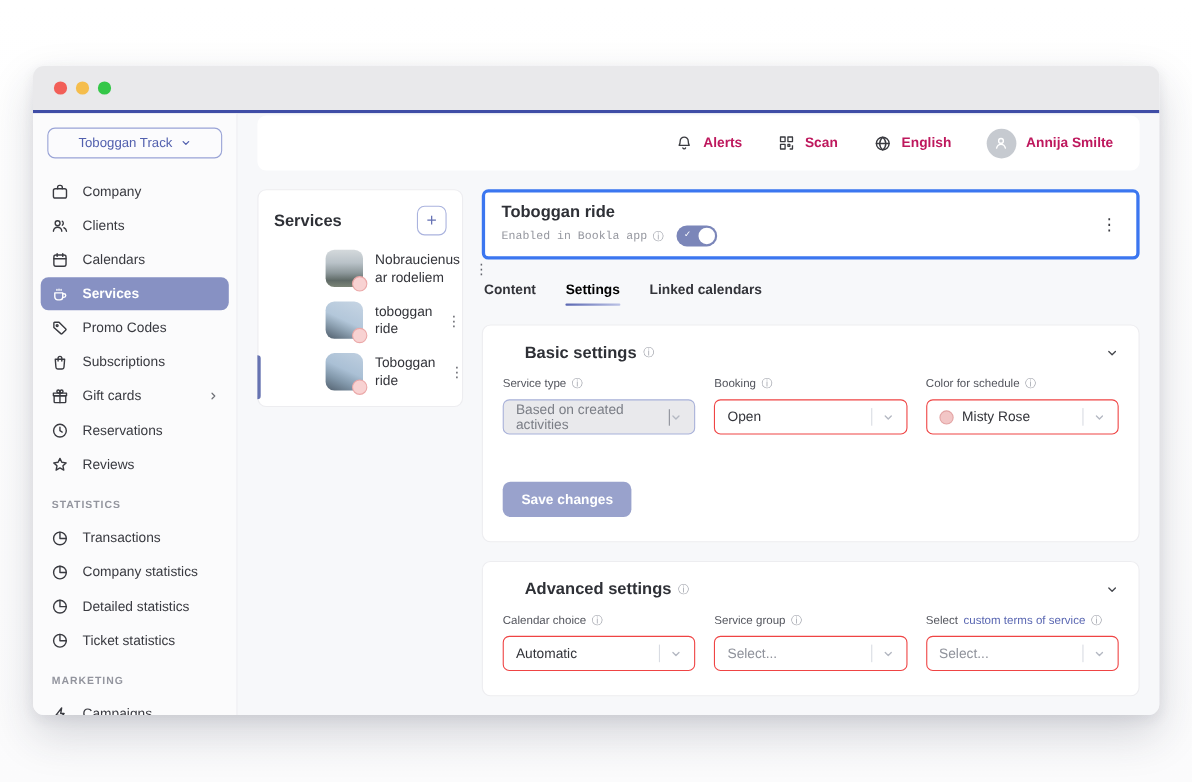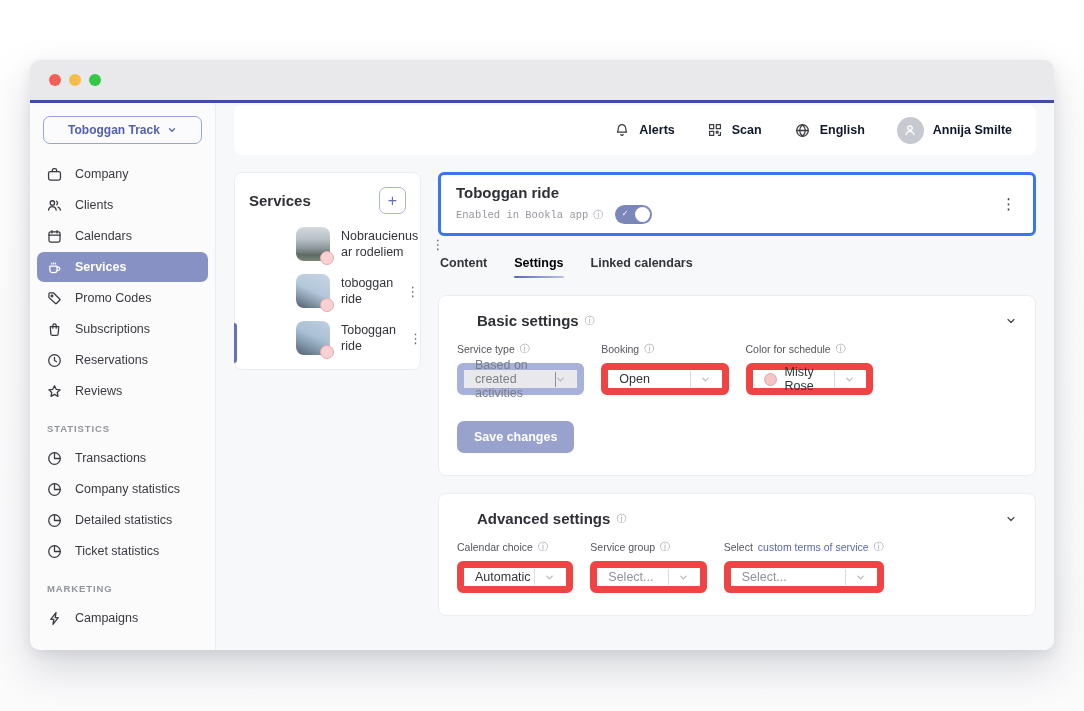--- a/index.html
+++ b/index.html
@@ -13,33 +13,33 @@
   .titlebar { height:40px; background:#e9e9eb; display:flex; align-items:center; padding:0 19px; flex:none; }
   .dot { width:12px; height:12px; border-radius:50%; margin-right:8px; }
   .dot.red{ background:#f25f58; } .dot.yellow{ background:#f5bd4c; } .dot.green{ background:#34c748; }
   .accent-line { height:3px; background:#3f4da6; flex:none; }
 
   .app { flex:1; display:flex; min-height:0; }
 
   
   .sidebar { width:186px; background:#fbfbfc; border-right:1px solid #ececef; padding-top:13px; flex:none; overflow:hidden; }
   .workspace { margin:0 13px 15px; height:28px; border:1px solid #99a3d6; border-radius:7px; background:#fbfbfd;
-    display:flex; align-items:center; justify-content:center; gap:7px; color:#5260ae; font-size:12px; font-weight:700; cursor:pointer; }
+    display:flex; align-items:center; justify-content:center; gap:7px; color:#5260ae; font-size:12px; font-weight:400; cursor:pointer; }
   .nav-item { display:flex; align-items:center; gap:12px; height:30px; margin:0 7px 1px; padding:0 9px;
     font-size:12.5px; color:#393a40; border-radius:7px; cursor:pointer; white-space:nowrap; }
   .nav-item .nicon { width:17px; height:17px; flex:none; display:flex; align-items:center; }
   .nav-item.selected { background:#8791c3; color:#fff; font-weight:600; }
   .nav-item .sub-arrow { margin-left:auto; color:#6d6f76; display:flex; }
   .section-label { margin:17px 17px 9px; font-size:9.5px; letter-spacing:.9px; color:#93959e; font-weight:700; }
 
   
   .main { flex:1; display:flex; flex-direction:column; min-width:0; background:#f7f8fa; overflow:hidden; }
   .topbar { margin:2px 18px 0; background:#fff; border-radius:8px; height:50px; flex:none;
     display:flex; align-items:center; justify-content:flex-end; gap:32px; padding:0 24px; }
-  .topbar-item { display:flex; align-items:center; gap:9px; font-size:12.5px; font-weight:700; color:#0f172a; cursor:pointer; }
+  .topbar-item { display:flex; align-items:center; gap:9px; font-size:12.5px; font-weight:700; color:#be185d; cursor:pointer; }
   .topbar-item .ticon { display:flex; color:#3a3b40; }
   .avatar { width:27px; height:27px; border-radius:50%; background:#c6cad0; display:flex; align-items:center; justify-content:center; }
 
   .content { display:flex; gap:17px; margin:17px 18px 0; align-items:flex-start; }
 
   
   .services-panel { width:187px; background:#fff; border:1px solid #ededf0; border-radius:8px; padding:14px; position:relative; flex:none; }
   .sp-head { display:flex; justify-content:space-between; align-items:center; }
   .sp-title { font-size:15px; font-weight:700; color:#2e3036; }
   .add-btn { width:27px; height:27px; border:1px solid #aab3de; border-radius:7px; background:#fff; color:#6672b4;
@@ -73,24 +73,24 @@
   .tabs { display:flex; gap:27px; margin:20px 2px 0; font-size:12.5px; font-weight:700; }
   .tab { color:#33343a; padding-bottom:8px; cursor:pointer; position:relative; }
   .tab.active { color:#000000; }
   .tab.active::after { content:""; position:absolute; left:0; right:0; bottom:0; height:2px;
     background:linear-gradient(90deg,#5a67b2,#bcc3e6); border-radius:2px; }
 
   .card { background:#fff; border:1px solid #ededf0; border-radius:8px; padding:16px 18px 22px; margin-top:17px; }
   .card-head { display:flex; justify-content:space-between; align-items:center;margin-left:20px; }
   .card-title { font-size:15px; font-weight:700; color:#2e3036; display:flex; align-items:center; gap:6px; }
   .chev { display:flex; color:#45474d; cursor:pointer; }
-  .fields { display:grid; grid-template-columns:repeat(4,1fr); column-gap:21px; row-gap:15px; margin-top:13px;gap:17px; }
+  .fields { display:grid; grid-template-columns:repeat(3,1fr); column-gap:21px; row-gap:15px; margin-top:13px;gap:17px; }
   .field-label { font-size:10.5px; color:#54565e; display:flex; gap:5px; align-items:center; margin-bottom:7px; white-space:nowrap; }
   .field-label .link { color:#5a67b2; cursor:pointer; }
-  .control { height:32px; border:7px solid #ef4444; border-radius:6px; background:#fff;
+  .control { height:32px; border:1px solid #ef4444; border-radius:6px; background:#fff;
     display:flex; align-items:center; padding:0 11px; font-size:12.5px; color:#33343a; cursor:pointer; }
   .control.disabled { background:#e9e9ec; border-color:#a8b1d9; color:#7b7e86; cursor:default; }
   .caret-bar { width:1px; height:15px; background:#8d909a; margin-left:3px; }
   .divider { width:1px; height:16px; background:#d9dce3; margin-left:auto; margin-right:9px; }
   .chevron { display:flex; color:#b4b8c2; flex:none; }
   .placeholder { color:#8f929b; }
   .swatch { width:13px; height:13px; border-radius:50%; border:1.5px solid #e3a4a4; margin-right:8px; flex:none; }
   .save-btn { margin-top:26px; background:#99a2cc; color:#fff; border:none; border-radius:7px;
     padding:9px 17px; font-size:12.5px; font-weight:700; font-family:inherit; cursor:pointer; }
 </style>
@@ -170,20 +170,37 @@
             <svg width="17" height="17" viewBox="0 0 20 20" fill="none" stroke="currentColor" stroke-width="1.5" stroke-linecap="round" stroke-linejoin="round">
               <path d="M5 6.5h10l-.7 8.7a1.9 1.9 0 0 1-1.9 1.8H7.6a1.9 1.9 0 0 1-1.9-1.8z"></path>
               <path d="M8 8.5v-3a2 2 0 0 1 4 0v3"></path>
             </svg>
           </span>
         <span>Subscriptions</span>
       </div>
       <div class="nav-item">
         <span class="nicon">
             <svg width="17" height="17" viewBox="0 0 20 20" fill="none" stroke="currentColor" stroke-width="1.5" stroke-linecap="round" stroke-linejoin="round">
+              <rect x="3.8" y="9.2" width="12.4" height="7.3" rx="1"></rect>
+              <path d="M3 6.3h14v2.9H3z"></path>
+              <path d="M10 6.3v10.2"></path>
+              <path d="M10 6.3C8.2 6.3 6.7 5.6 6.7 4.5c0-.9.7-1.5 1.6-1.5 1.2 0 1.7 1.4 1.7 3.3"></path>
+              <path d="M10 6.3c1.8 0 3.3-.7 3.3-1.8 0-.9-.7-1.5-1.6-1.5-1.2 0-1.7 1.4-1.7 3.3"></path>
+            </svg>
+          </span>
+        <span>Gift cards</span>
+        <span class="sub-arrow">
+            <svg width="10" height="10" viewBox="0 0 20 20" fill="none" stroke="currentColor" stroke-width="2.2" stroke-linecap="round" stroke-linejoin="round">
+              <path d="M7.5 5l5 5-5 5"></path>
+            </svg>
+          </span>
+      </div>
+      <div class="nav-item">
+        <span class="nicon">
+            <svg width="17" height="17" viewBox="0 0 20 20" fill="none" stroke="currentColor" stroke-width="1.5" stroke-linecap="round" stroke-linejoin="round">
               <circle cx="10" cy="10" r="6.8"></circle>
               <path d="M10 6.3V10l2.4 1.5"></path>
             </svg>
           </span>
         <span>Reservations</span>
       </div>
       <div class="nav-item">
         <span class="nicon">
             <svg width="17" height="17" viewBox="0 0 20 20" fill="none" stroke="currentColor" stroke-width="1.5" stroke-linecap="round" stroke-linejoin="round">
               <path d="M10 3.2l2 4.2 4.6.6-3.4 3.1.9 4.6-4.1-2.3-4.1 2.3.9-4.6L3.4 8l4.6-.6z"></path>

